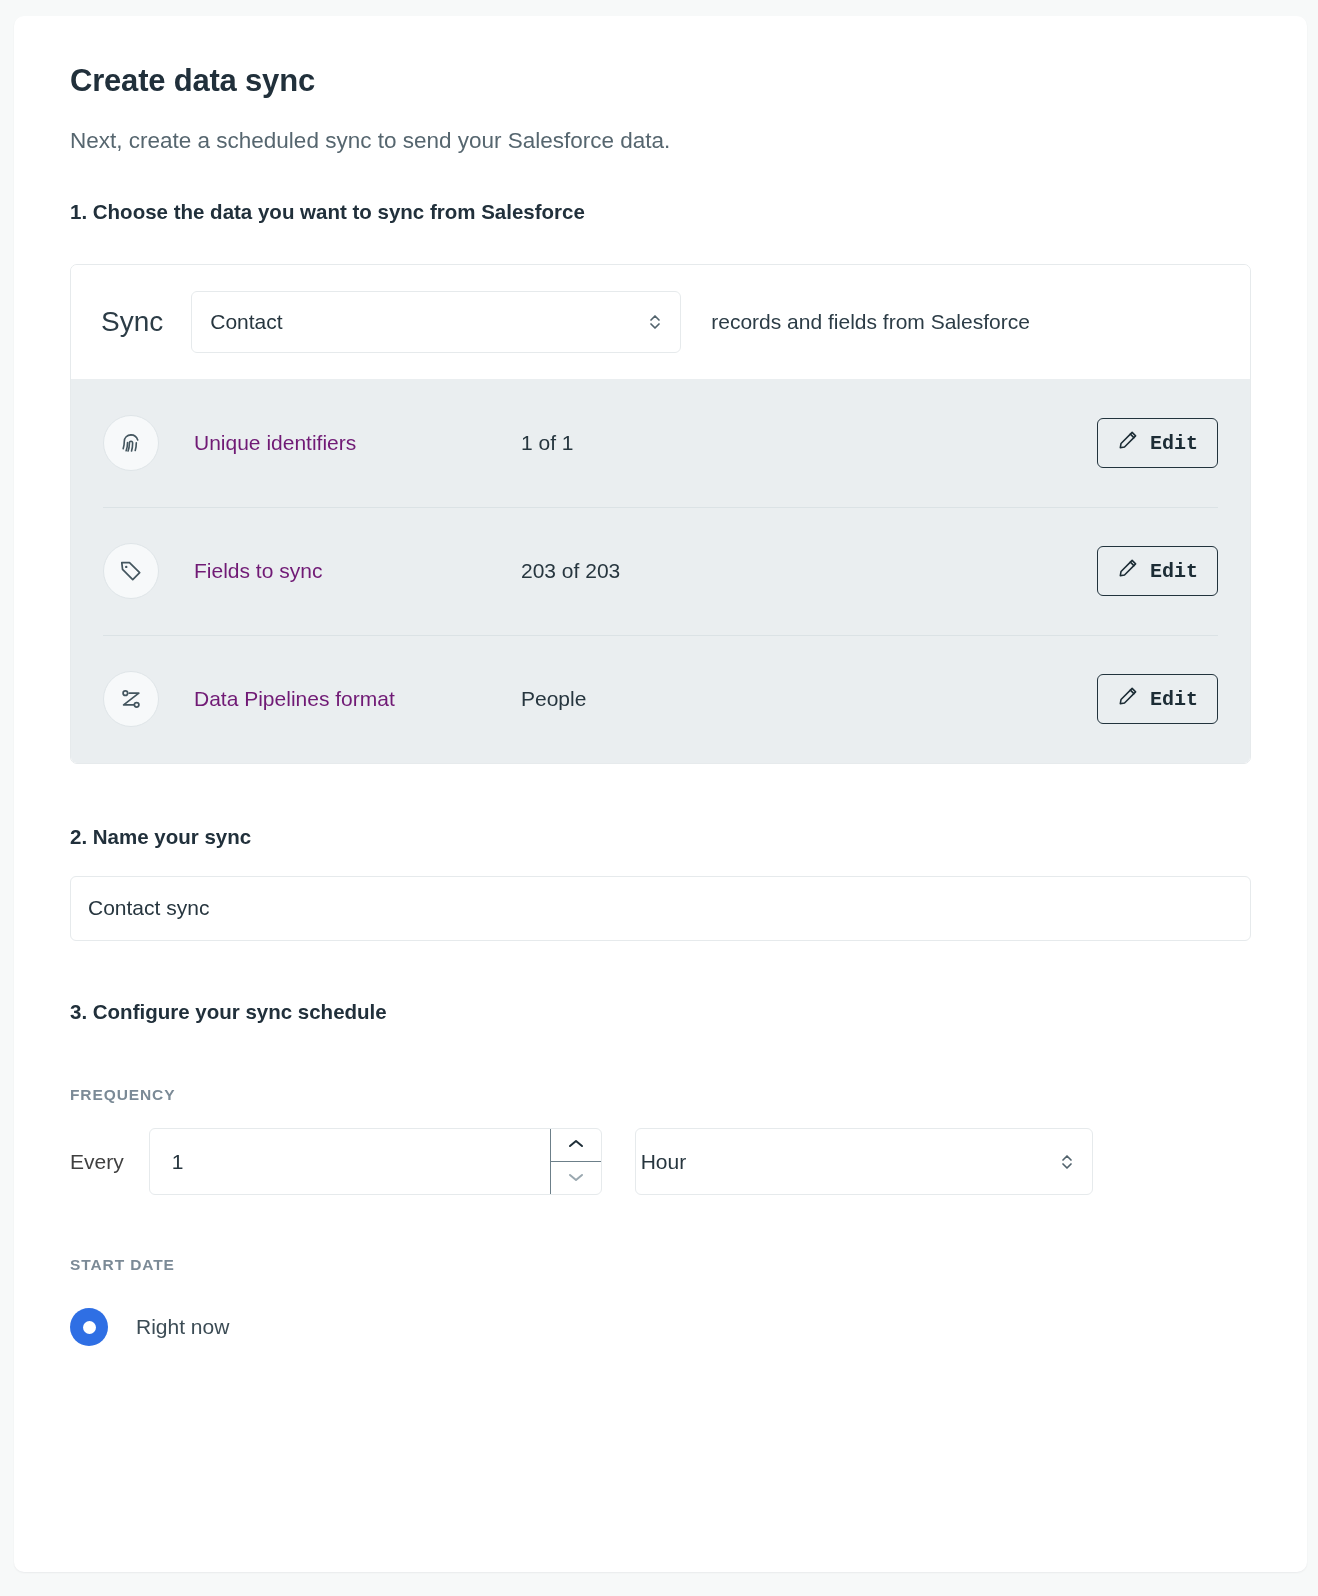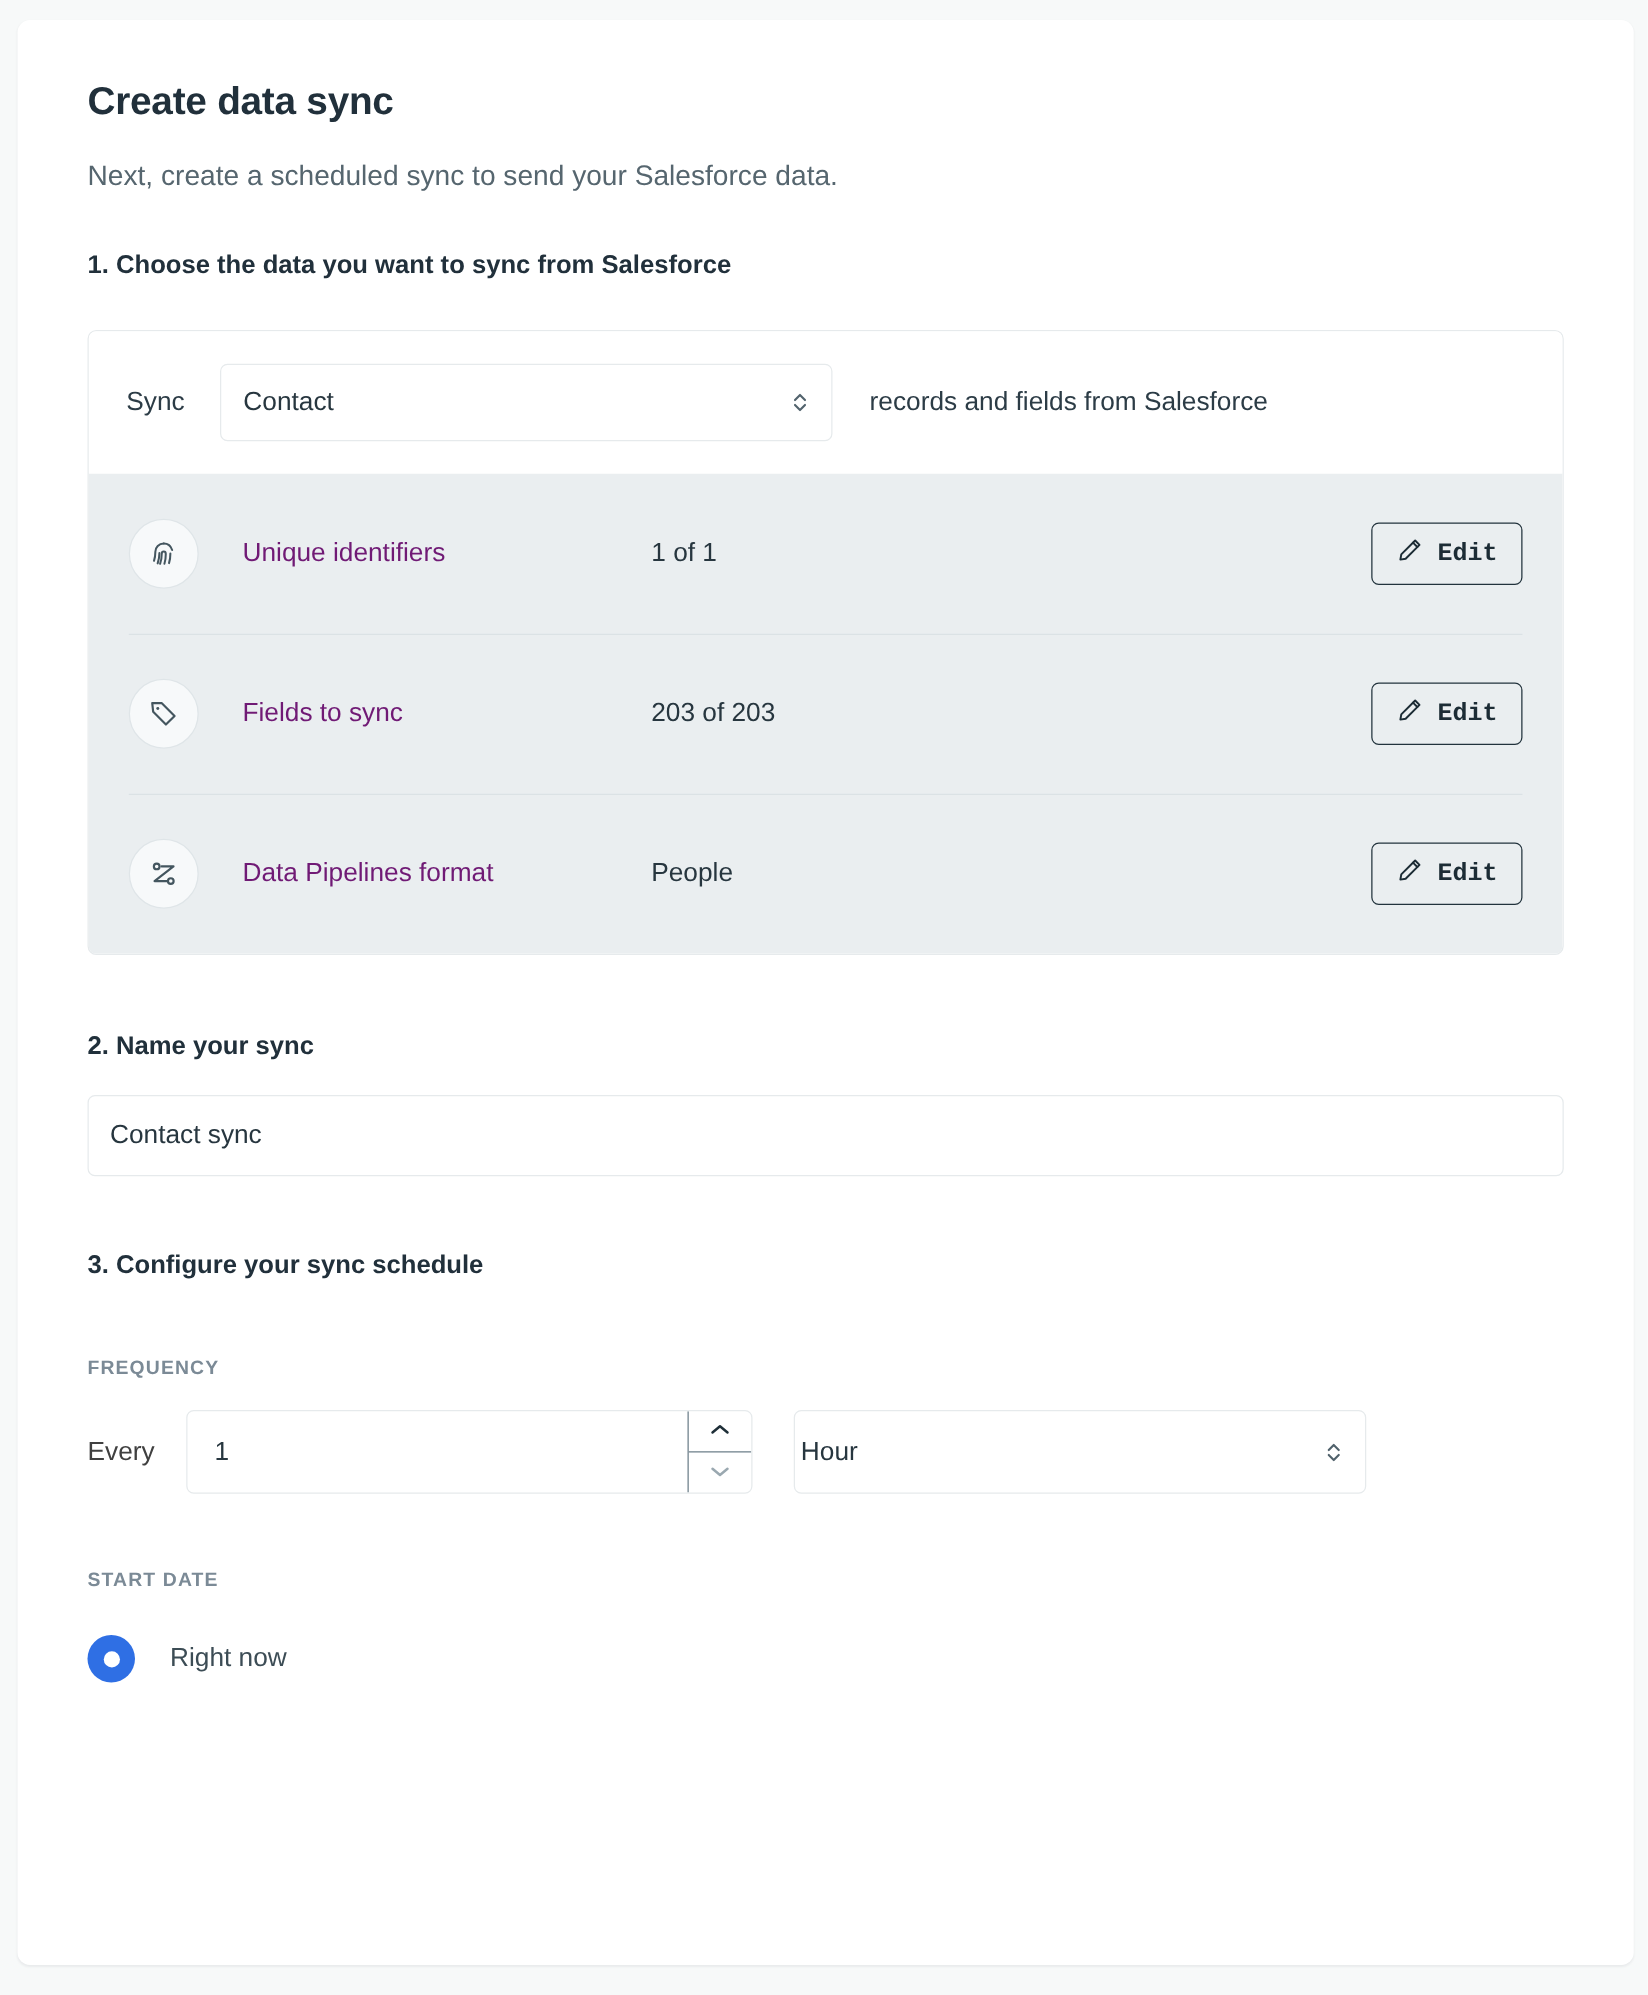--- a/index.html
+++ b/index.html
@@ -56,21 +56,21 @@
     border-radius: 7px;
     overflow: hidden;
   }
   .sync-row {
     background: #ffffff;
     display: flex;
     align-items: center;
     padding: 26px 30px;
   }
   .sync-label {
-    font-size: 21px;
+    font-size: 28px;
     color: #2c3c46;
     margin-right: 28px;
   }
   .select-box {
     position: relative;
     width: 490px;
     height: 62px;
     border: 1px solid #e6eaec;
     border-radius: 6px;
     background: #fff;

